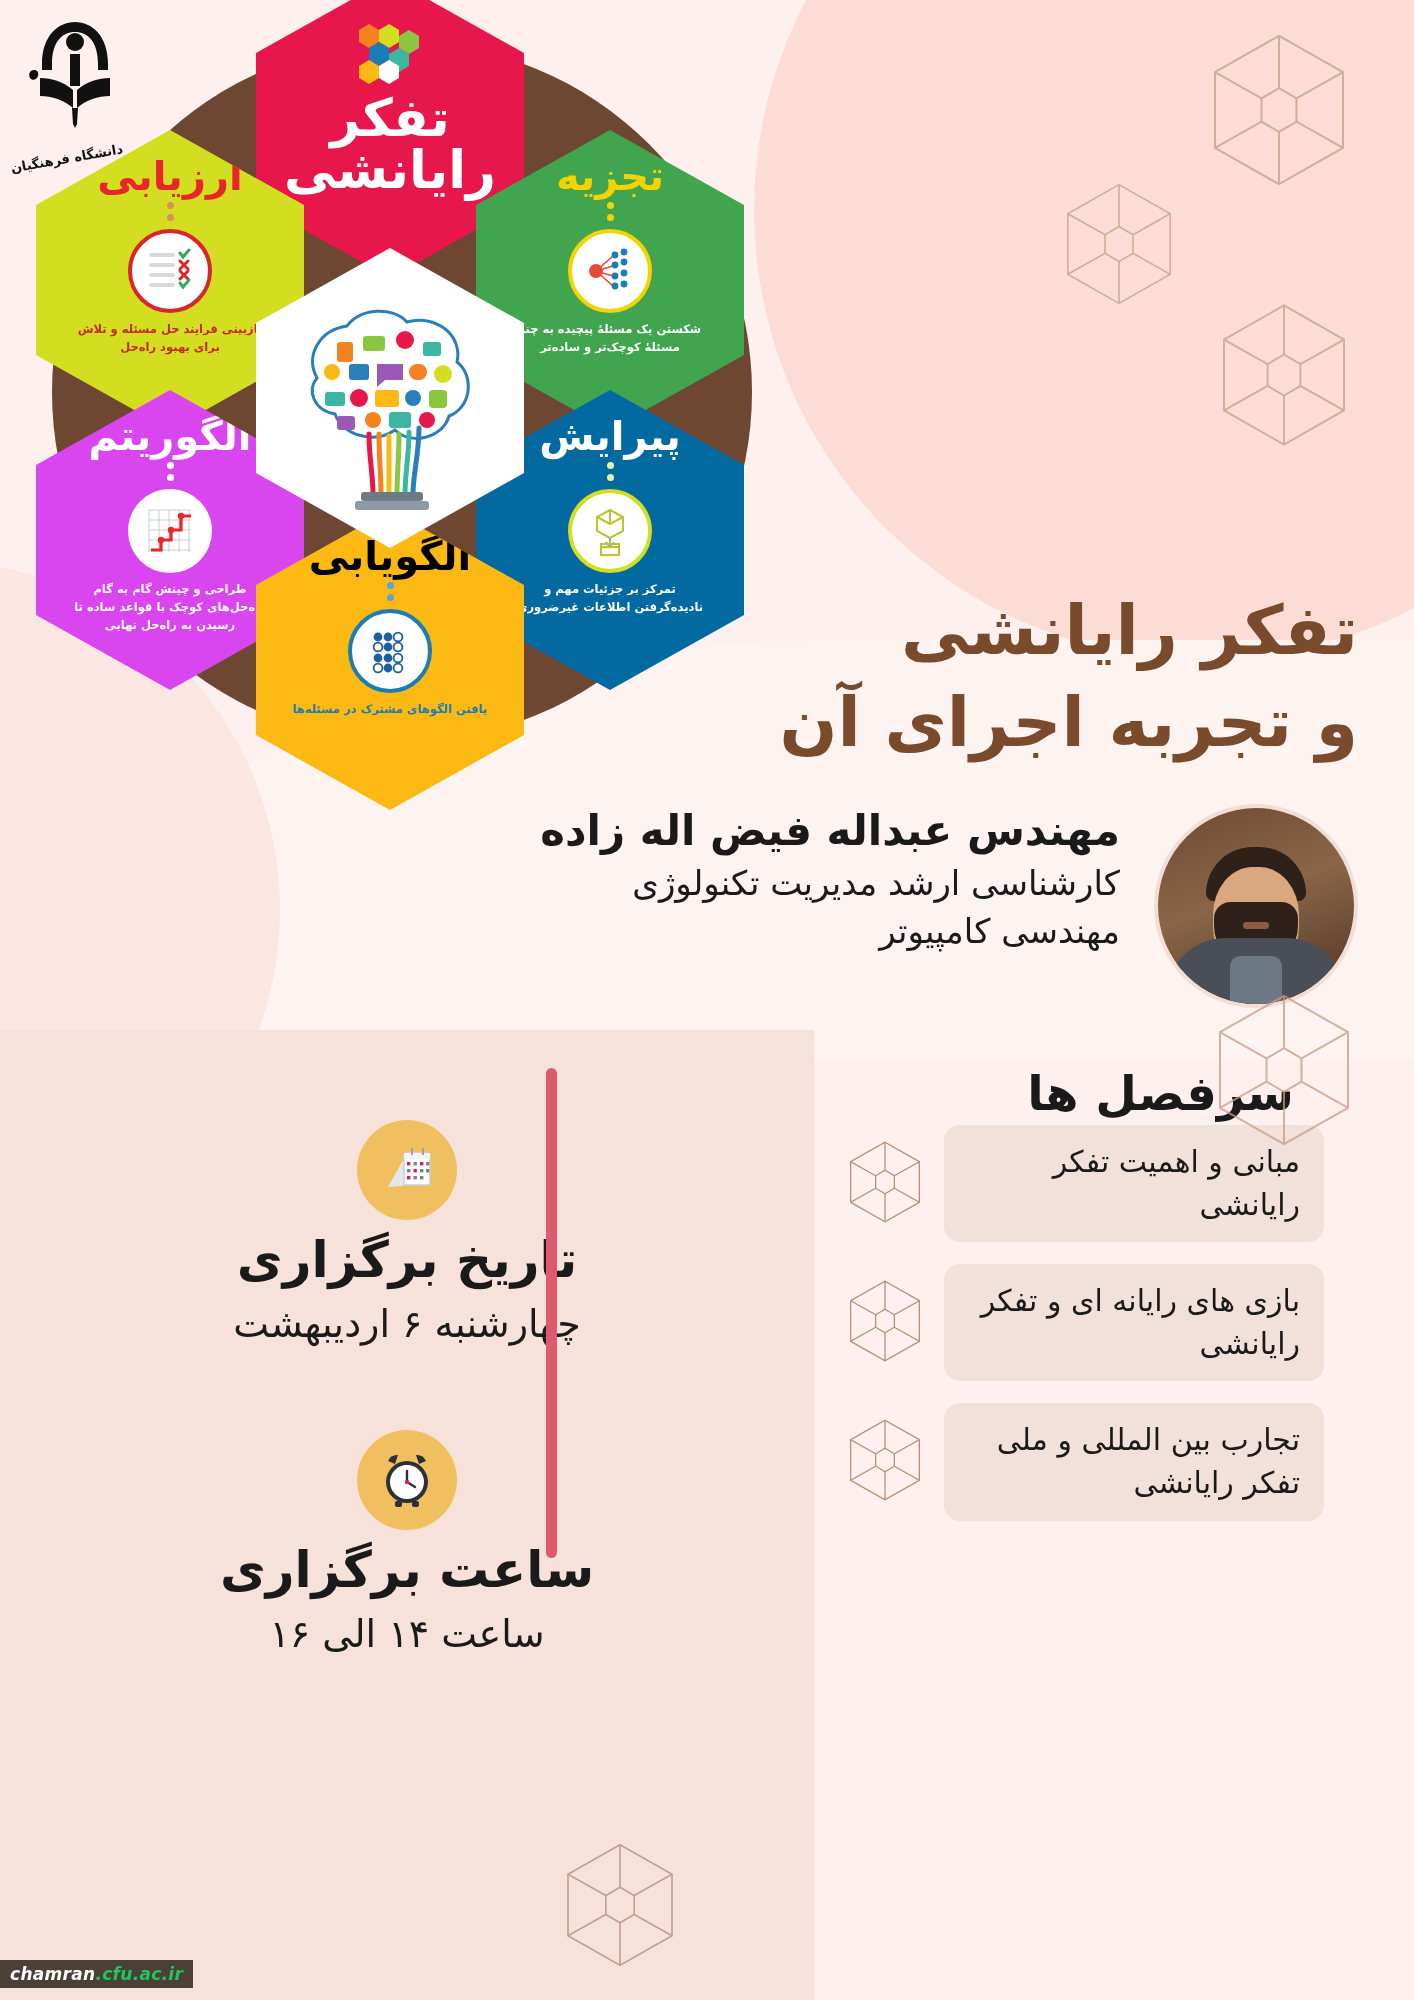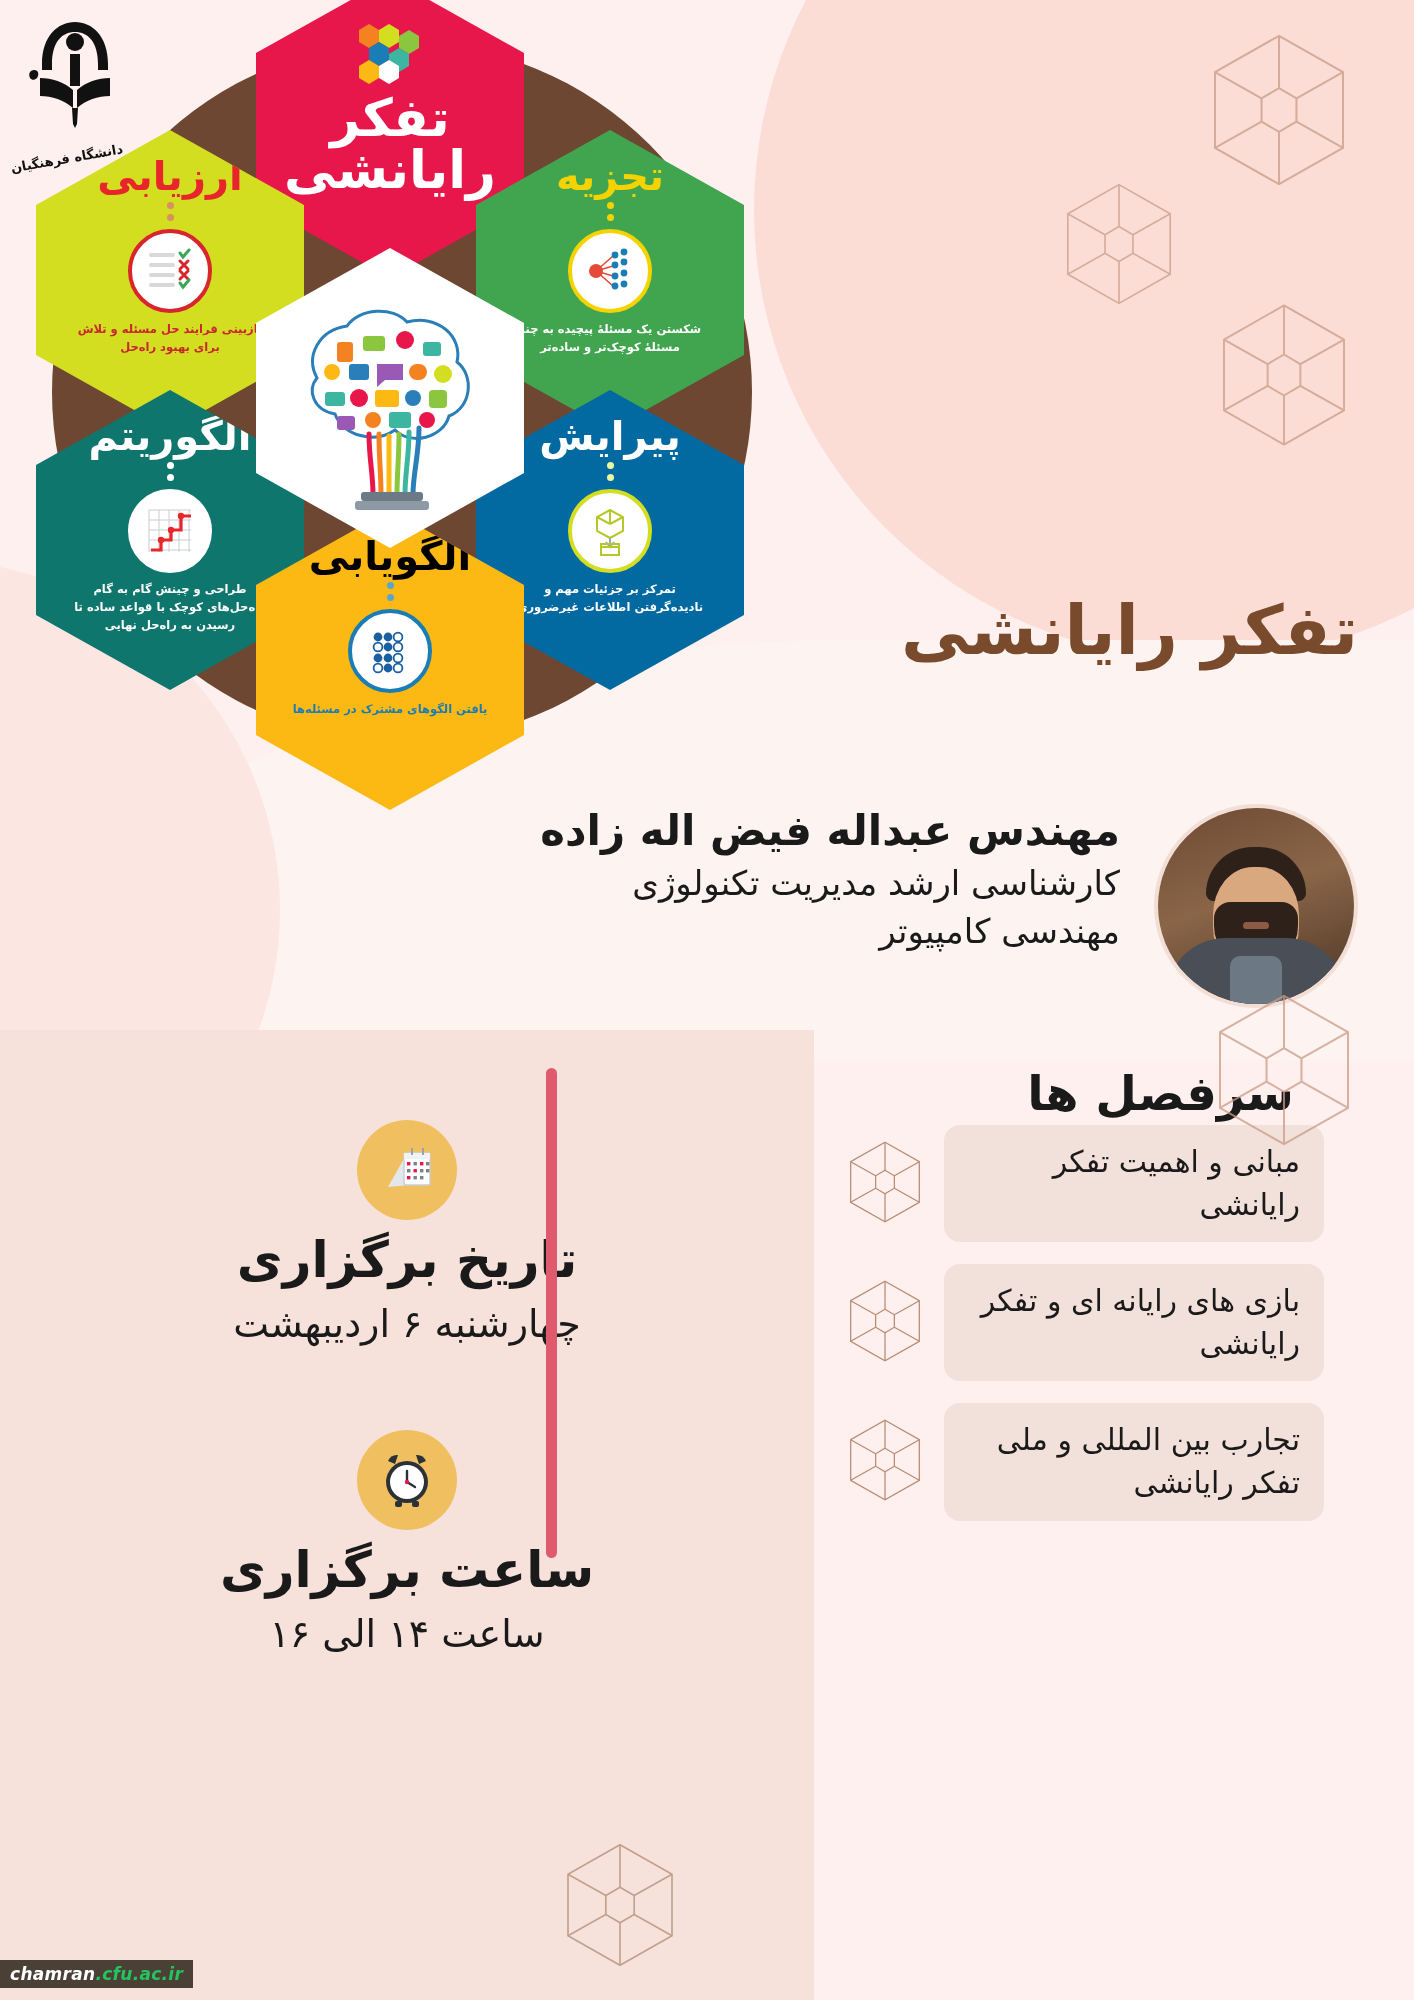--- a/index.html
+++ b/index.html
@@ -52,21 +52,21 @@
   }
   .hex .hex-desc{
     margin-top:8px; font-size:11.5px; line-height:1.55; width:200px;
     font-weight:600;
   }
 
   
   .hex-red   { left:256px; top:-22px;  background:#e8174b; }
   .hex-eval  { left:36px;  top:130px;  background:#d3de21; }
   .hex-green { left:476px; top:130px;  background:#41a550; }
-  .hex-algo  { left:36px;  top:390px;  background:#0f766e; }
+  .hex-algo  { left:36px;  top:390px;  background:#d946ef; }
   .hex-teal  { left:476px; top:390px;  background:#0369a1; }
   .hex-yellow{ left:256px; top:510px;  background:#fcb913; }
   .hex-center{
     left:256px; top:248px; background:#ffffff;
   }
 
   .hex-red .hex-title{ color:#fff; font-size:52px; }
   .hex-eval .hex-title{ color:#e8252a; }
   .hex-green .hex-title{ color:#f5d300; }
   .hex-algo .hex-title{ color:#ffffff; }
@@ -436,20 +436,21 @@
 
         <rect x="84" y="194" width="62" height="9" rx="3" fill="#6d7a86"></rect>
         <rect x="78" y="203" width="74" height="9" rx="3" fill="#8d99a4"></rect>
       </svg>
     </span>
   </div>
 </div>
 
 <div class="main-title">
   <div>تفکر رایانشی</div>
+  <div>و تجربه اجرای آن</div>
 </div>
 
 <div class="speaker">
   <div class="avatar">
     <div class="hair"></div>
     <div class="face"></div>
     <div class="beard"></div>
     <div class="mouth"></div>
     <div class="body"></div>
     <div class="shirt"></div>

